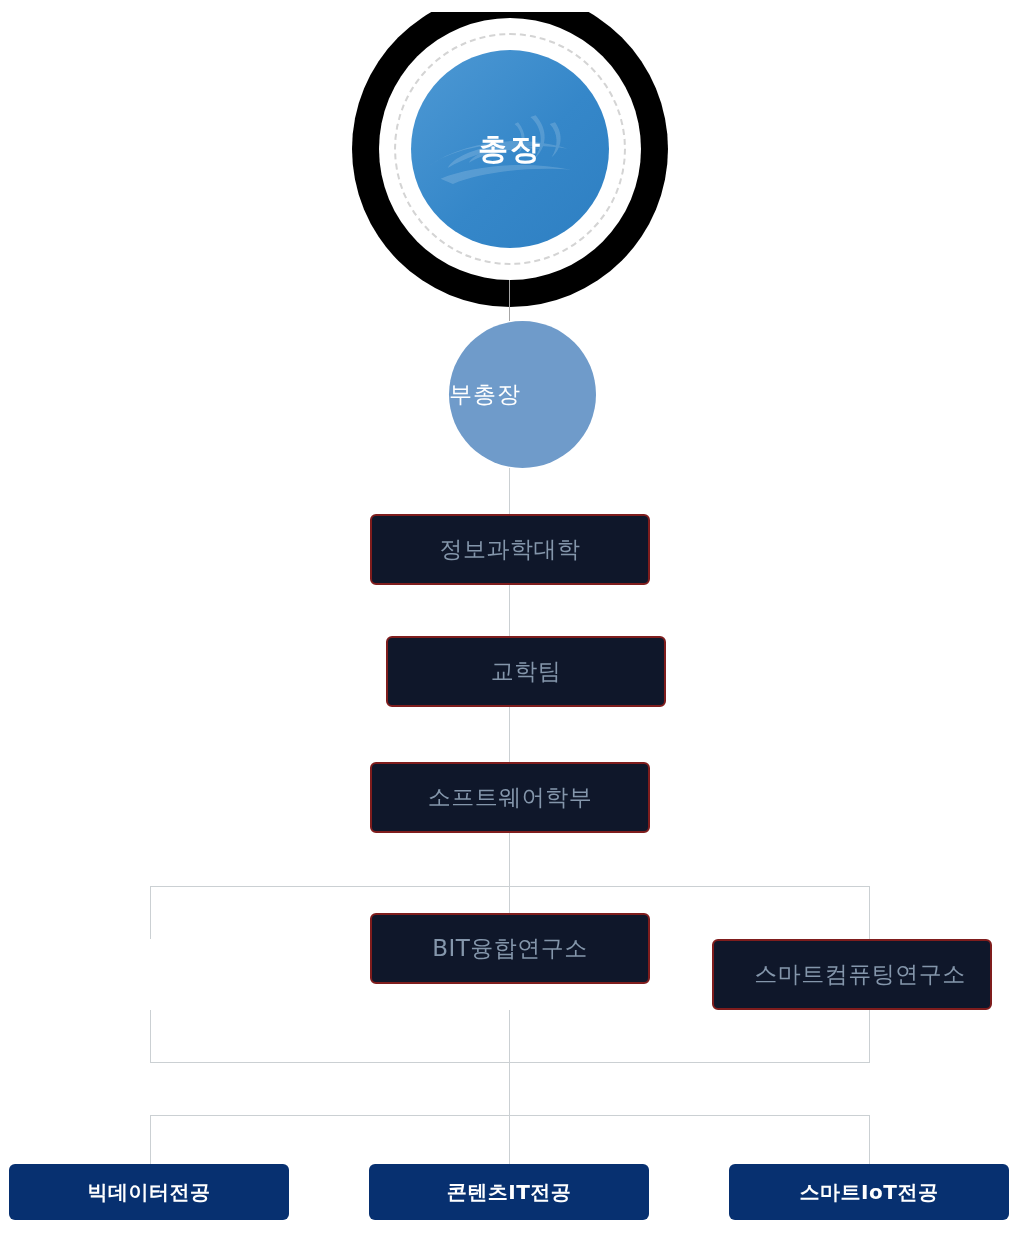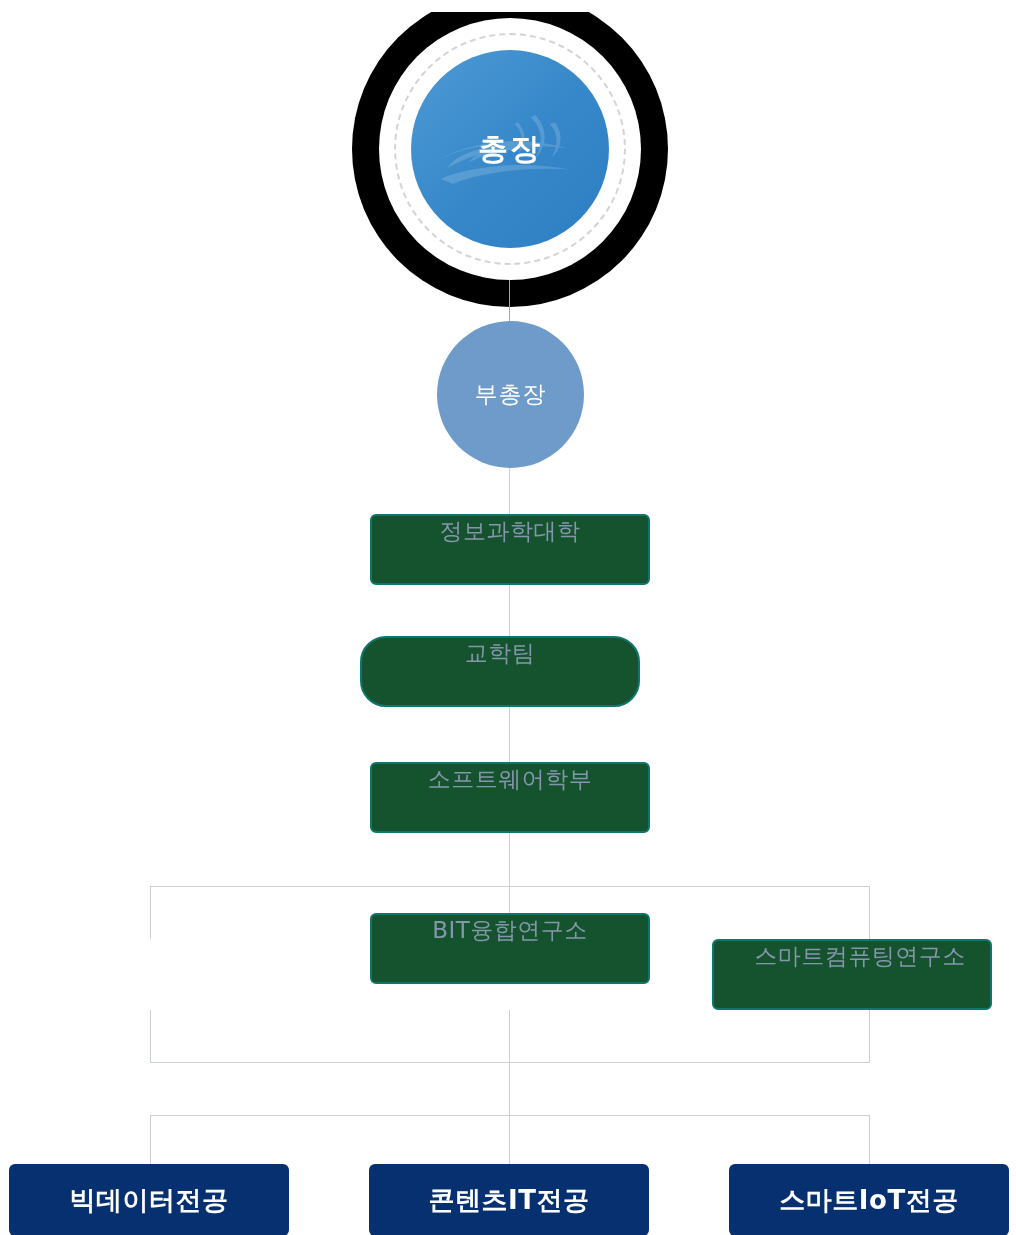--- a/index.html
+++ b/index.html
@@ -14,37 +14,37 @@
   
   #pres-black{position:absolute;left:352px;top:-21px;width:316px;height:316px;border-radius:50%;background:#000000;}
   #pres-white{position:absolute;left:379px;top:6px;width:262px;height:262px;border-radius:50%;background:#ffffff;}
   #pres-dashed{position:absolute;left:394px;top:21px;width:232px;height:232px;border-radius:50%;border:2px dashed #d4d4d4;box-sizing:border-box;}
   #pres-blue{position:absolute;left:411px;top:38px;width:198px;height:198px;border-radius:50%;
     background:linear-gradient(135deg,#4e99d4 0%,#3587c9 55%,#2e7fc2 100%);
     display:flex;align-items:center;justify-content:center;overflow:hidden;}
   #pres-blue .pres-label{position:relative;z-index:2;color:#ffffff;font-size:30px;font-weight:600;letter-spacing:2px;}
   .wave{position:absolute;left:12px;top:58px;width:176px;height:92px;fill:#ffffff;opacity:0.16;z-index:1;}
   
-  #vice{position:absolute;left:437px;top:309px;width:147px;height:147px;border-radius:50%;background:#6f9bca;
-    display:flex;align-items:center;justify-content:center;color:#ffffff;font-size:23px;letter-spacing:1px;}
+  #vice{position:absolute;left:449px;top:309px;width:147px;height:147px;border-radius:50%;background:#6f9bca;
+    display:flex;align-items:center;color:#ffffff;font-size:23px;letter-spacing:1px;}
   
-  .box{position:absolute;box-sizing:border-box;width:280px;height:71px;background:#14532d;
-    border:2px solid #0f766e;border-radius:6px;
-    display:flex;justify-content:center;
+  .box{position:absolute;box-sizing:border-box;width:280px;height:71px;background:#0f172a;
+    border:2px solid #7f1d1d;border-radius:6px;
+    display:flex;align-items:center;justify-content:center;
     color:#8496ab;font-size:23px;letter-spacing:0.5px;}
   #box-college{left:370px;top:502px;}
-  #box-team{left:360px;top:624px;border-radius:26px;}
+  #box-team{left:386px;top:624px;}
   #box-school{left:370px;top:750px;}
   #inst-0{left:10px;top:927px;}
   #inst-1{left:370px;top:901px;}
   #inst-2{left:712px;top:927px;padding-left:16px;}
   
-  .major{position:absolute;box-sizing:border-box;width:280px;height:72px;background:#073070;border-radius:6px;
+  .major{position:absolute;box-sizing:border-box;width:280px;height:56px;background:#073070;border-radius:6px;
     display:flex;align-items:center;justify-content:center;
-    color:#ffffff;font-size:26px;font-weight:700;letter-spacing:0.5px;}
+    color:#ffffff;font-size:20px;font-weight:700;letter-spacing:0.5px;}
   #major-0{left:9px;top:1152px;}
   #major-1{left:369px;top:1152px;}
   #major-2{left:729px;top:1152px;}
   
   .line{position:absolute;background:#cbd0d3;}
   #ln-pres{left:509px;top:268px;width:1px;height:41px;background:#a6a6a6;z-index:5;}
   #ln-vice{left:509px;top:456px;width:1px;height:46px;}
   #ln-a{left:509px;top:573px;width:1px;height:51px;}
   #ln-b{left:509px;top:695px;width:1px;height:55px;}
   #ln-c{left:509px;top:821px;width:1px;height:106px;}

